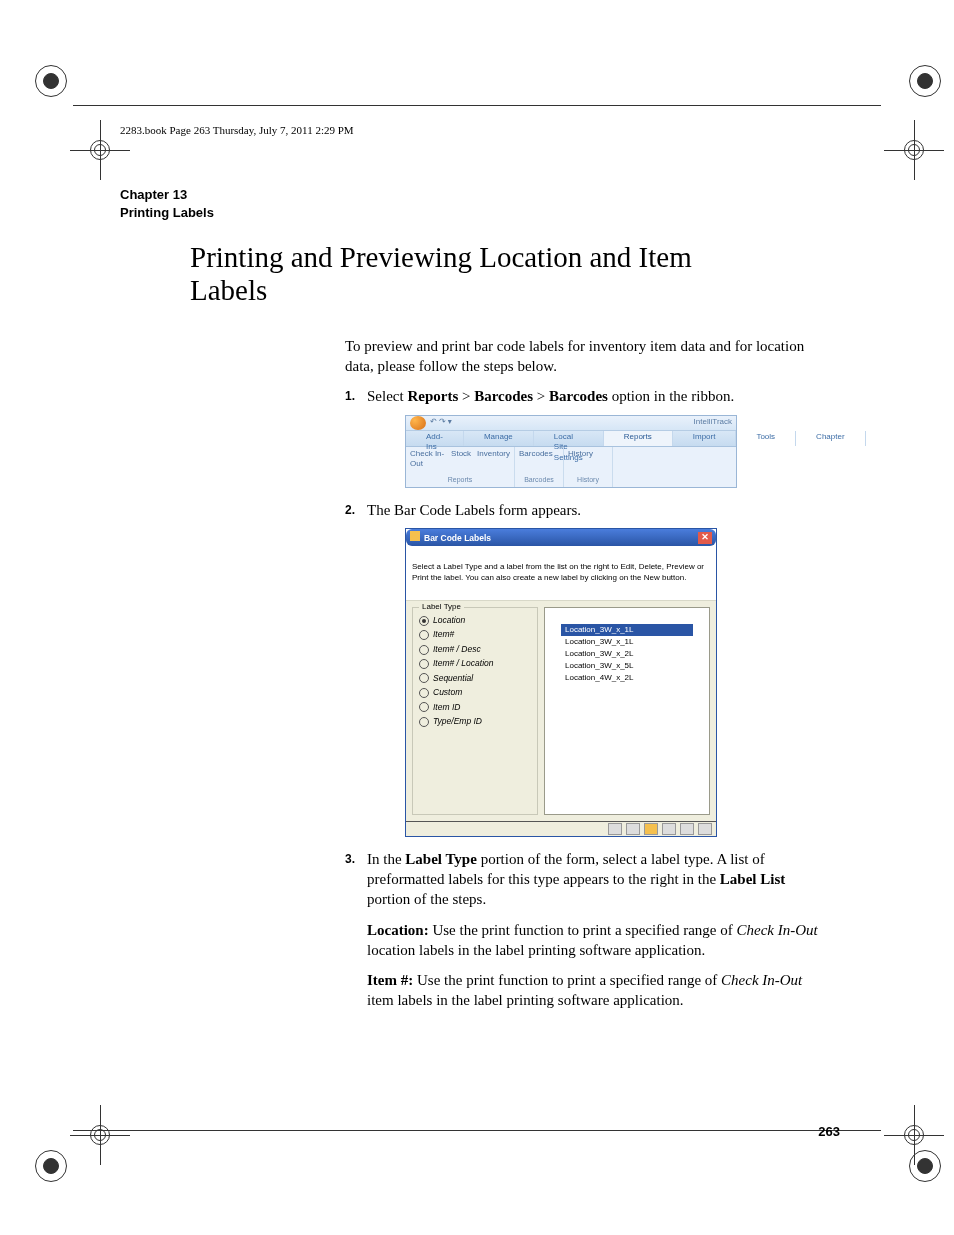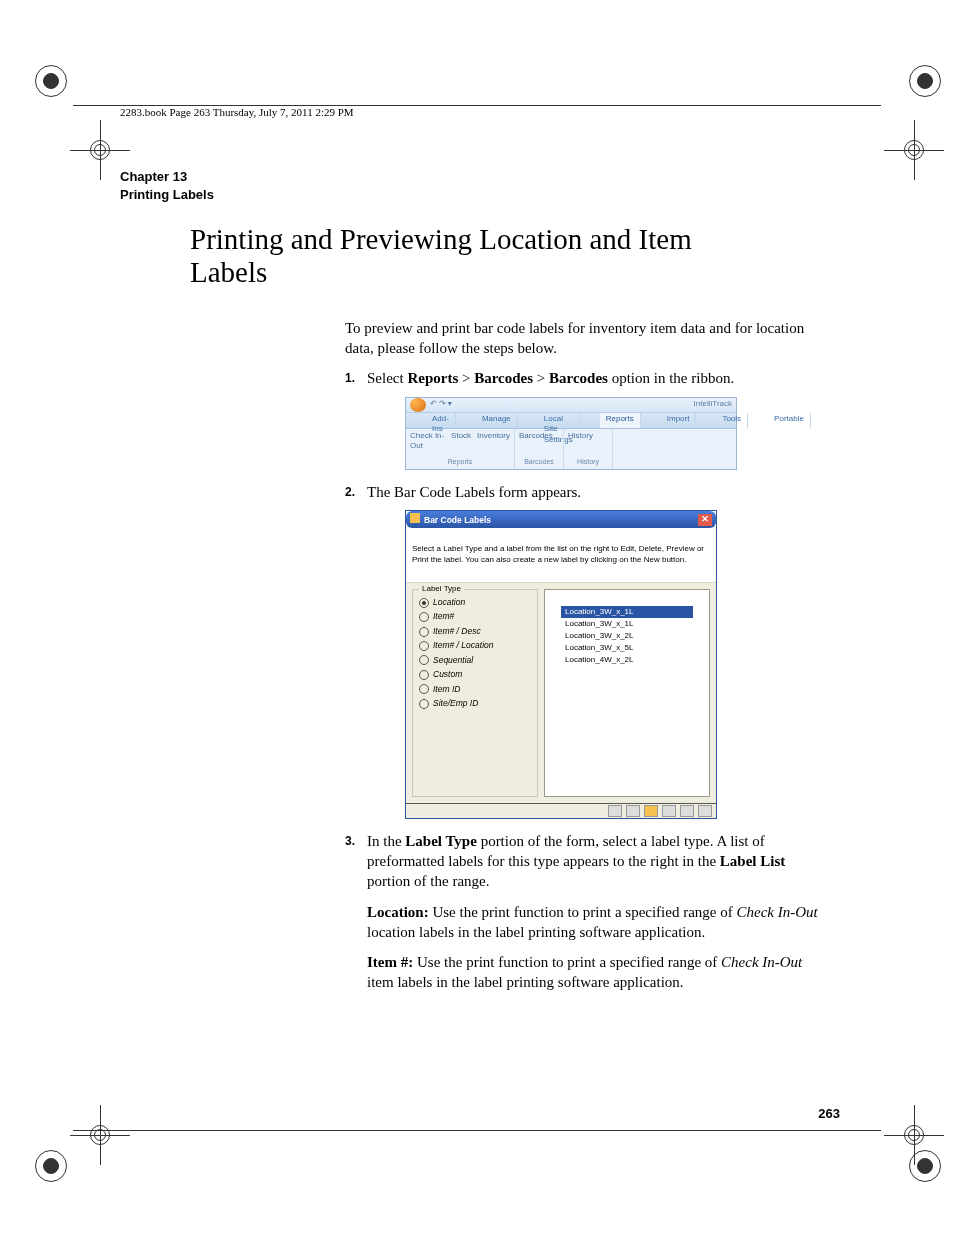--- a/index.html
+++ b/index.html
@@ -43,21 +43,21 @@
     width: 808px;
     height: 1px;
     background: #333;
   }
   .top-rule { top: 105px; }
   .bottom-rule { top: 1130px; }
 
   .page {
     position: absolute;
     left: 120px;
-    top: 106px;
+    top: 124px;
     width: 720px;
   }
   .running-head {
     font-size: 11px;
     margin-bottom: 50px;
   }
   .chapter-block {
     text-align: left;
     font-family: Arial, Helvetica, sans-serif;
     font-size: 13px;
@@ -131,23 +131,22 @@
     flex: 0 0 16px;
   }
   .ribbon .tabs {
     display: flex;
     height: 15px;
     background: linear-gradient(#d8e7f6, #c6dbf0);
     color: #3d6da6;
     border-bottom: 1px solid #a8c2de;
   }
   .ribbon .tabs .tab {
-    padding: 1px 6px;
+    padding: 1px 20px;
     border-right: 1px solid #c4d8ed;
-    margin-left: 20px;
   }
   .ribbon .tabs .tab.active {
     background: #eef4fb;
     color: #2a5a95;
   }
   .ribbon .groups {
     display: flex;
     height: 40px;
     background: #e9f1fb;
   }
@@ -343,21 +342,21 @@
           </span>
           <span>IntelliTrack</span>
         </div>
         <div class="tabs">
           <span class="tab">Add-Ins</span>
           <span class="tab">Manage</span>
           <span class="tab">Local Site Settings</span>
           <span class="tab active">Reports</span>
           <span class="tab">Import</span>
           <span class="tab">Tools</span>
-          <span class="tab">Portable</span>
+          <span class="tab">Chapter</span>
         </div>
         <div class="groups">
           <div class="group" style="width:100px;">
             <div class="row">
               <span>Check In-Out</span>
               <span>Stock</span>
               <span>Inventory</span>
             </div>
             <div class="lbl">Reports</div>
           </div>
@@ -418,21 +417,21 @@
             <div class="radio-row">
                 <span class="radio"></span>
                 <span>Custom</span>
               </div>
             <div class="radio-row">
                 <span class="radio"></span>
                 <span>Item ID</span>
               </div>
             <div class="radio-row">
                 <span class="radio"></span>
-                <span>Site/Emp ID</span>
+                <span>Type/Emp ID</span>
               </div>
           </div>
           <div class="panel-right">
             <div class="list-item selected">Location_3W_x_1L</div>
             <div class="list-item">Location_3W_x_1L</div>
             <div class="list-item">Location_3W_x_2L</div>
             <div class="list-item">Location_3W_x_5L</div>
             <div class="list-item">Location_4W_x_2L</div>
           </div>
         </div>
@@ -444,21 +443,21 @@
           <span class="tb-btn"></span>
           <span class="tb-btn"></span>
         </div>
       </div>
     </div>
 
     <ol class="steps">
       <li>
         <span class="step-num">3.</span>
         <span class="step-text indent-block">
-          <p><span>In the </span><span class="bold">Label Type</span><span> portion of the form, select a label type. A list of preformatted labels for this type appears to the right in the </span><span class="bold">Label List</span><span> portion of the range.</span></p>
+          <p><span>In the </span><span class="bold">Label Type</span><span> portion of the form, select a label type. A list of preformatted labels for this type appears to the right in the </span><span class="bold">Label List</span><span> portion of the steps.</span></p>
           <p><span class="bold">Location:</span><span> Use the print function to print a specified range of </span><span class="italic">Check In-Out</span><span> location labels in the label printing software application.</span></p>
           <p><span class="bold">Item #:</span><span> Use the print function to print a specified range of </span><span class="italic">Check In-Out</span><span> item labels in the label printing software application.</span></p>
         </span>
       </li>
     </ol>
   </div>
 
   <div class="page-number">263</div>
 </div>
 

